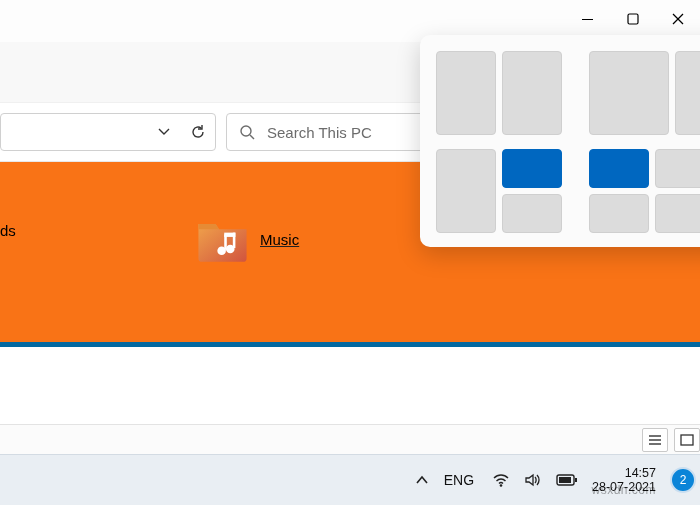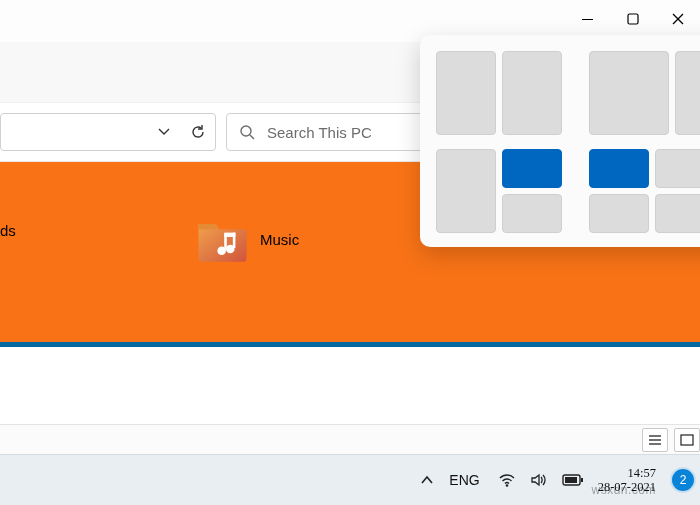--- a/index.html
+++ b/index.html
@@ -90,20 +90,21 @@
     position: relative;
     height: 180px;
     background: #f97316;
     border-bottom: 5px solid #0369a1;
   }
   .folder-group {
     position: absolute;
     display: flex;
     align-items: center;
     gap: 10px;
+    text-decoration: underline;
   }
   .folder-dl-label {
     position: absolute;
     left: 0; top: 60px;
     color: #000;
     font-size: 15px;
   }
   .folder-music { left: 195px; top: 50px; }
   .folder-music svg { width: 55px; height: 55px; }
   .folder-label { font-size: 15px; color: #000; }
@@ -205,21 +206,20 @@
   }
   .tray svg { display: block; }
   .lang { font-size: 14px; color: #111; margin-right: 4px; }
   .clock {
     display: flex;
     flex-direction: column;
     align-items: flex-end;
     line-height: 1.15;
     font-size: 12.5px;
     color: #111;
-    font-family: Liberation Serif, serif;
   }
   .notif-badge {
     width: 22px; height: 22px;
     border-radius: 50%;
     background: #0a84d8;
     color: #fff;
     display: flex;
     align-items: center;
     justify-content: center;
     font-size: 12px;

